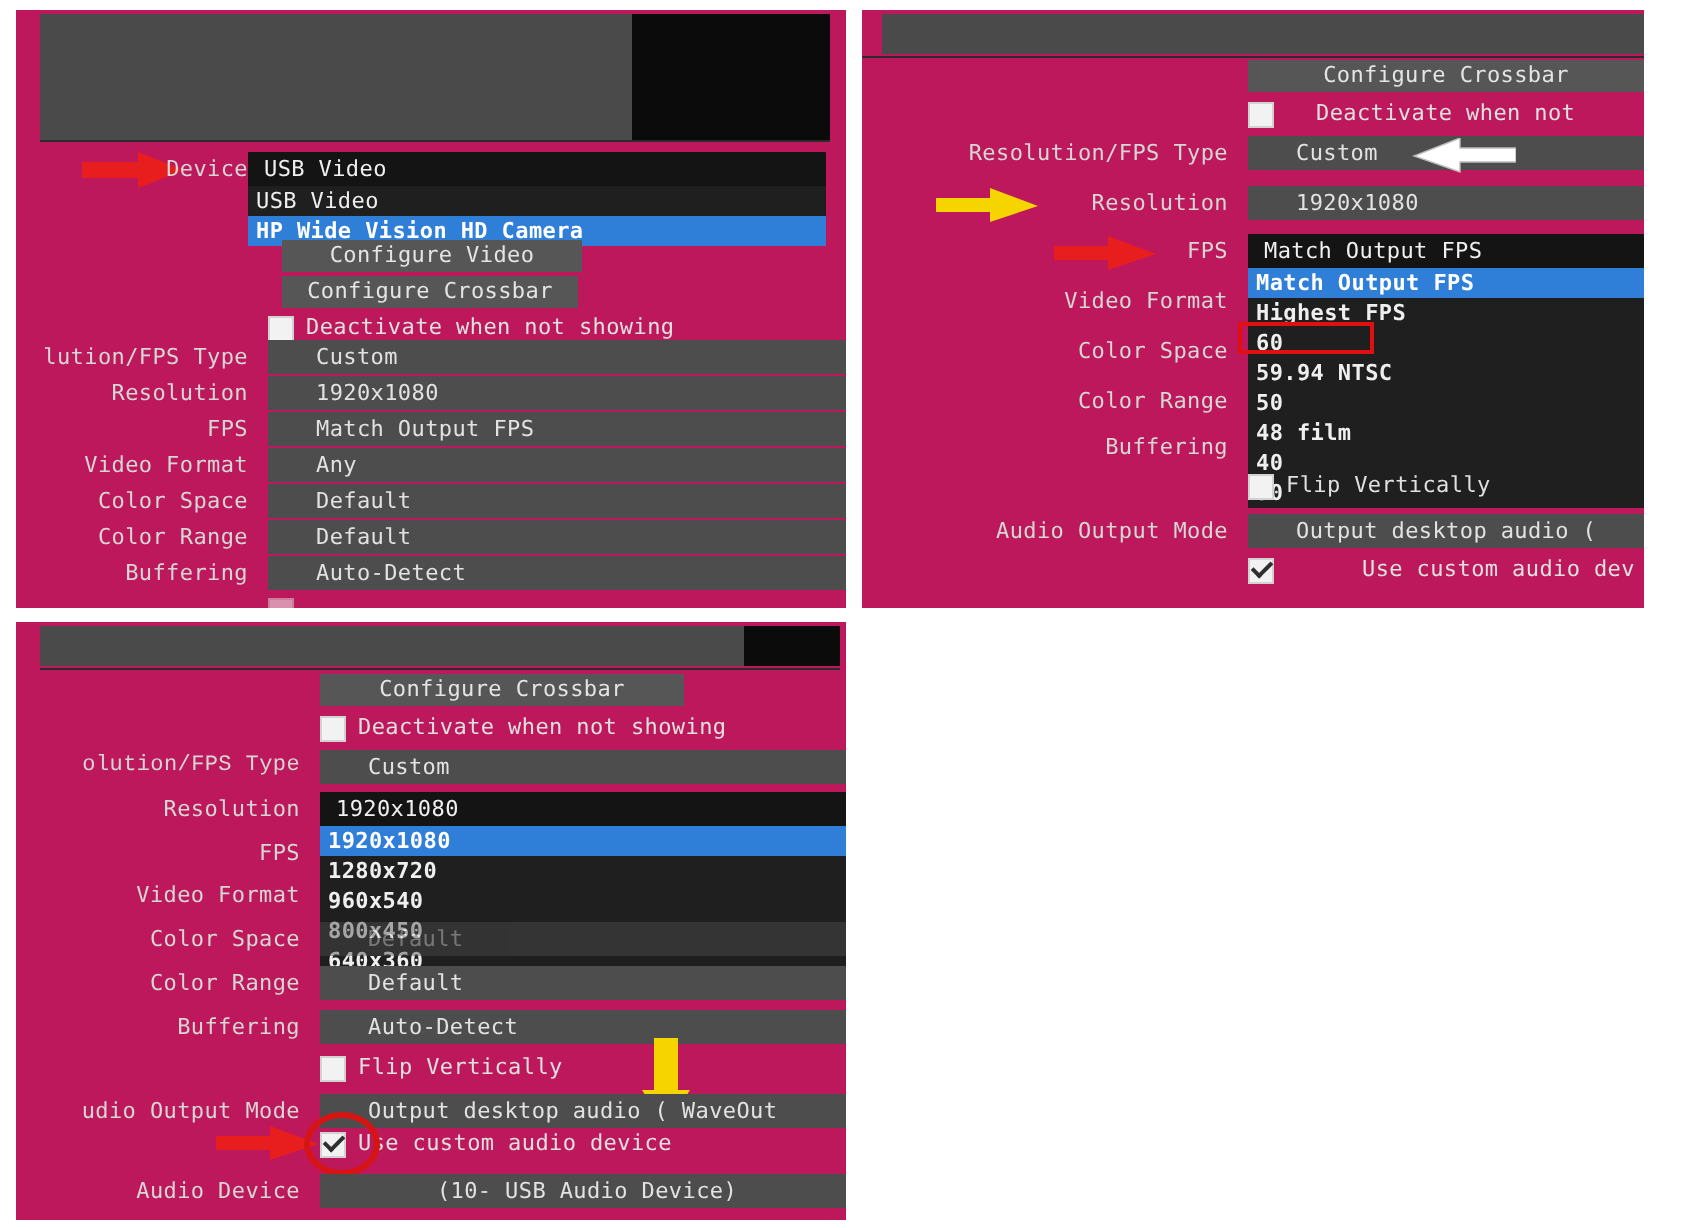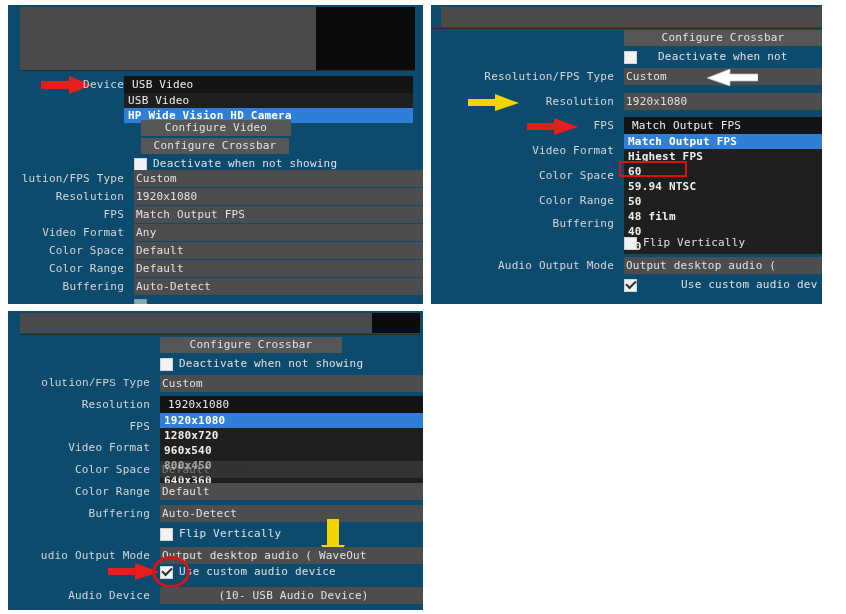--- a/index.html
+++ b/index.html
@@ -1,25 +1,25 @@
 <!DOCTYPE html>
 <html><head>
 <meta charset="utf-8">
 <style>
   html,body{margin:0;padding:0;background:#ffffff;}
   body{width:846px;height:614px;overflow:hidden;font-family:"DejaVu Sans Mono","Liberation Mono",monospace;}
   .stage{position:relative;width:846px;height:614px;background:#ffffff;}
 
-  .panel{position:absolute;background:#0c4a6e;overflow:hidden;box-sizing:border-box;}
+  .panel{position:absolute;background:#be185d;overflow:hidden;box-sizing:border-box;}
   .panel .preview{position:absolute;background:#4a4a4a;}
   .panel .preview-black{position:absolute;background:#0b0b0b;}
   .panel .sep{position:absolute;background:#2b2b2b;height:1px;}
   .lbl{position:absolute;text-align:right;color:#d6d6d6;font-size:11px;line-height:17px;white-space:nowrap;letter-spacing:.2px;}
   .val{position:absolute;height:17px;background:#4d4d4d;color:#e2e2e2;font-size:11px;line-height:17px;
-       padding-left:2px;box-sizing:border-box;white-space:nowrap;overflow:hidden;letter-spacing:.2px;}
+       padding-left:24px;box-sizing:border-box;white-space:nowrap;overflow:hidden;letter-spacing:.2px;}
   .btn{position:absolute;height:16px;background:#565656;color:#e4e4e4;font-size:11px;line-height:16px;
        text-align:center;box-sizing:border-box;white-space:nowrap;letter-spacing:.2px;}
 
   .chk{position:absolute;display:flex;align-items:center;gap:6px;height:16px;}
   .box{width:13px;height:13px;background:#f2f2f2;border:1px solid #d2d2d2;box-sizing:border-box;
        display:flex;align-items:center;justify-content:center;flex:0 0 auto;}
   .box.checked:after{content:"";display:block;width:8px;height:4px;border-left:2px solid #2f2f2f;
        border-bottom:2px solid #2f2f2f;transform:rotate(-45deg) translate(1px,-1px);}
   .chk .ctext{color:#e0e0e0;font-size:11px;line-height:16px;white-space:nowrap;letter-spacing:.2px;}
 

